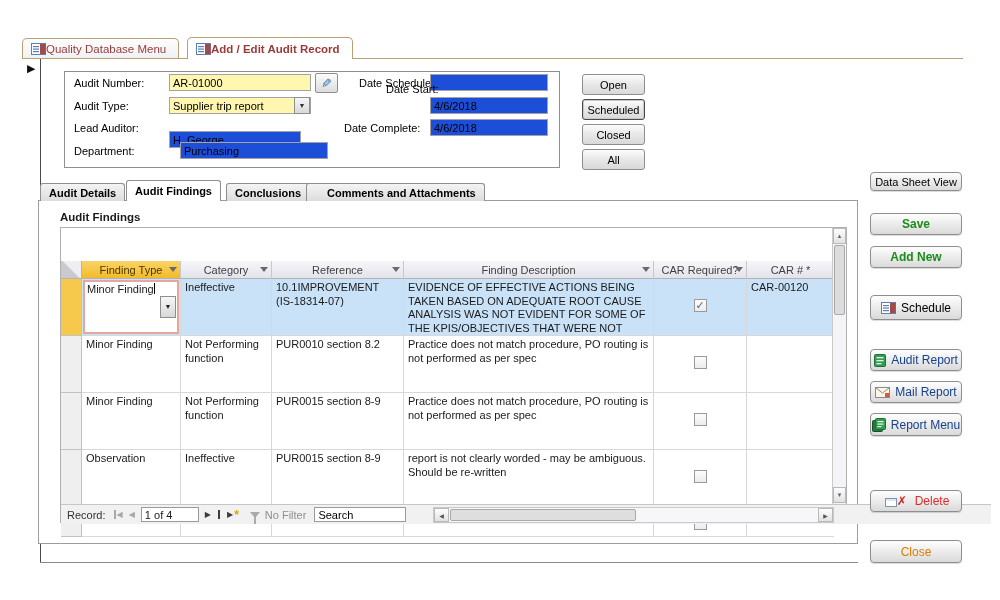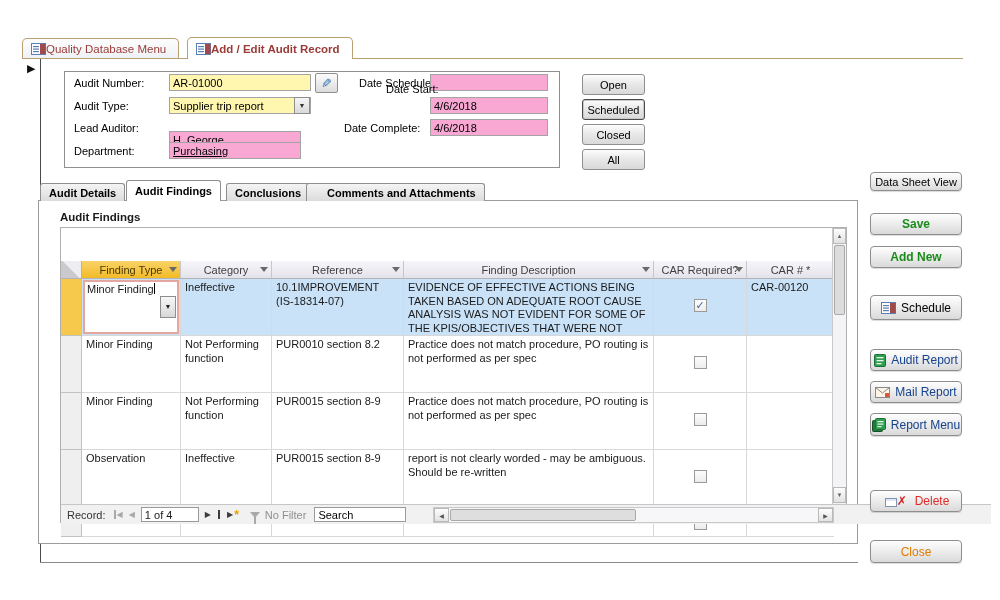--- a/index.html
+++ b/index.html
@@ -21,21 +21,21 @@
 
   
   #form-vline { position:absolute; left:40px; top:59px; width:0; height:503px; border-left:1px solid #4a4a4a; }
   #form-bline { position:absolute; left:40px; top:562px; width:818px; height:0; border-top:1px solid #8a8a8a; }
   #rec-selector { position:absolute; left:27px; top:62px; font-size:11px; color:#111; }
 
   #header-box { position:absolute; left:64px; top:71px; width:496px; height:97px; border:1px solid #8f8f8f; background:#fff; }
 
   .fld-label { position:absolute; font-size:11px; color:#000; }
   .fld-input {
-    position:absolute; height:17px; border:1px solid #a3a3a3; background:#f9a8d4;
+    position:absolute; height:17px; border:1px solid #a3a3a3; background:#1d4ed8;
     font-family:inherit; font-size:11px; padding:1px 3px; color:#000;
   }
   .fld-input.yellow { background:#fff7b0; }
   .combo-btn {
     position:absolute; width:16px; height:17px; border:1px solid #8e8e8e;
     background:linear-gradient(#f6f6f6,#d9d9d9); display:flex; align-items:center; justify-content:center;
     font-size:7px; color:#333;
   }
   .tool-btn {
     position:absolute; border:1px solid #8e8e8e; border-radius:2px;
@@ -162,21 +162,21 @@
 <span class="fld-label" style="left:74px; top:100px;">Audit Type:</span>
 <input class="fld-input yellow" style="left: 169px; top: 97px; width: 142px;" value="Supplier trip report">
 <div class="combo-btn" style="left:294px; top:97px;">
     <span>▼</span>
   </div>
 
 <span class="fld-label" style="left:74px; top:122px;">Lead Auditor:</span>
 <input class="fld-input" style="left: 169px; top: 131px; width: 132px;" value="H. George">
 
 <span class="fld-label" style="left:74px; top:145px;">Department:</span>
-<input class="fld-input" style="left: 169px; top: 142px; width: 132px; text-decoration: underline;" value="Purchasing">
+<input class="fld-input" style="left: 180px; top: 142px; width: 148px;" value="Purchasing">
 
 <span class="fld-label" style="left:359px; top:77px;">Date Scheduled:</span>
 <input class="fld-input" style="left: 430px; top: 74px; width: 118px;" value="">
 
 <span class="fld-label" style="left:344px; top:83px;padding-left:42px;">Date Start:</span>
 <input class="fld-input" style="left: 430px; top: 97px; width: 118px;" value="4/6/2018">
 
 <span class="fld-label" style="left:344px; top:122px;">Date Complete:</span>
 <input class="fld-input" style="left: 430px; top: 119px; width: 118px;" value="4/6/2018">
 

